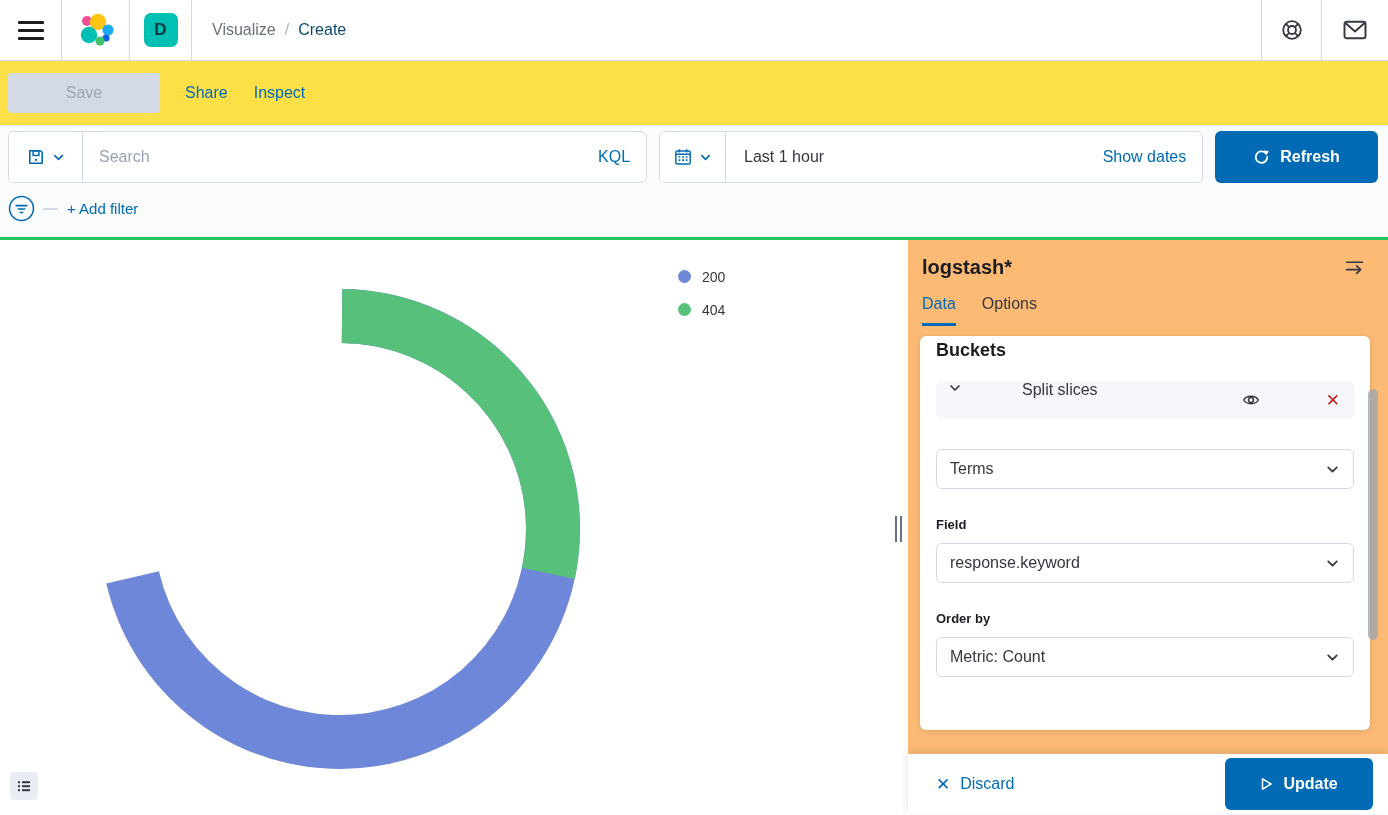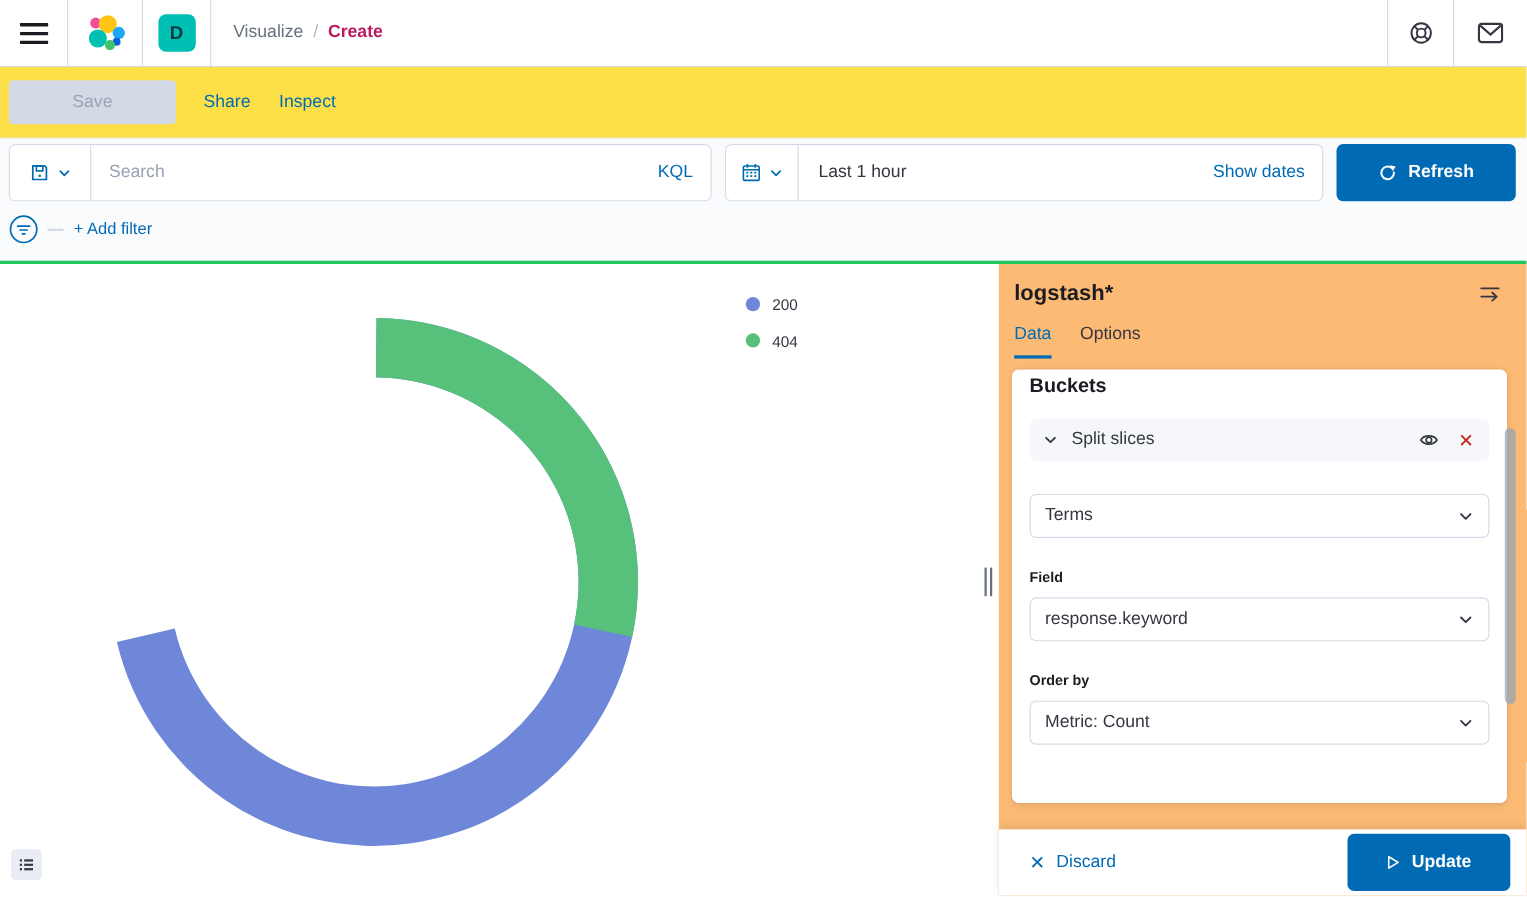--- a/index.html
+++ b/index.html
@@ -11,21 +11,21 @@
   .header { display:flex; align-items:stretch; height:61px; background:#fff; border-bottom:1px solid #d3dae6; }
   .hseg { display:flex; align-items:center; justify-content:center; border-right:1px solid #d3dae6; }
   .hseg.no-border { border-right:none; }
   .hamburger-seg { width:62px; cursor:pointer; }
   .logo-seg { width:68px; }
   .badge-seg { width:62px; }
   .space-badge { width:34px; height:34px; border-radius:7px; background:#00bfb3; color:#07383d; font-weight:700; font-size:17px; display:flex; align-items:center; justify-content:center; cursor:pointer; }
   .breadcrumbs { flex:1; display:flex; align-items:center; padding-left:20px; font-size:16px; border-right:1px solid #d3dae6; }
   .crumb-link { color:#69707d; cursor:pointer; }
   .crumb-sep { color:#aeb5c0; margin:0 9px; }
-  .crumb-current { color:#be185d; font-weight:700; }
+  .crumb-current { color:#0c4a6e; font-weight:400; }
   .icon-seg { width:60px; cursor:pointer; }
   .icon-seg:last-child { border-right:none; width:66px; }
 
   
   .menu-bar { height:65px; background:#fde047; border-bottom:1px solid #e3e8f0; display:flex; align-items:center; padding-left:8px; }
   .save-btn { width:152px; height:40px; border:none; border-radius:4px; background:#d3dae6; color:#9aa5b5; font-size:16px; font-family:inherit; }
   .menu-link { color:#006bb4; font-size:16px; margin-left:25px; cursor:pointer; background:none; border:none; font-family:inherit; }
   .menu-link.inspect { margin-left:26px; }
 
   
@@ -63,21 +63,21 @@
   .side-panel { position:relative; width:480px; background:#fdba74; padding:16px 18px 0 12px; }
   .panel-header { display:flex; align-items:center; justify-content:space-between; padding:0 4px 0 2px; }
   .panel-title { font-size:20px; font-weight:700; color:#1a1c21; }
   .collapse-btn { background:none; border:none; cursor:pointer; padding:2px; }
   .tabs { display:flex; gap:26px; margin-top:16px; padding-left:2px; }
   .tab { font-size:16px; color:#343741; padding-bottom:10px; border-bottom:3px solid transparent; cursor:pointer; background:none; border-top:none;border-left:none;border-right:none; font-family:inherit; }
   .tab.active { color:#006bb4; border-bottom-color:#006bb4; font-weight:500; }
 
   .card { background:#fff; border-radius:6px; box-shadow:0 2px 6px rgba(50,60,80,.12), 0 0 2px rgba(50,60,80,.12); margin-top:10px; padding:4px 16px 24px 16px; height:394px; }
   .card-heading { font-size:18px; font-weight:700; color:#1a1c21; }
-  .accordion { display:flex; align-items:center; margin-top:20px; height:38px; background:#f5f7fa; border-radius:6px; padding:0 12px; cursor:pointer; }
+  .accordion { display:flex; margin-top:20px; height:38px; background:#f5f7fa; border-radius:6px; padding:0 12px; cursor:pointer;gap:48px; }
   .accordion-label { font-size:16px; color:#343741; margin-left:12px; flex:1; }
   .accordion .icon-btn { background:none; border:none; cursor:pointer; display:flex; align-items:center; padding:2px; }
   .remove-x { color:#bd271e; font-size:17px; font-weight:400; margin-left:14px; }
 
   .field-group { margin-top:28px; padding:0 0 0 0; }
   .field-label-row { display:flex; align-items:center; justify-content:space-between; }
   .field-label { font-size:13px; font-weight:700; color:#1a1c21; }
   .help-link { font-size:14px; color:#006bb4; background:none; border:none; cursor:pointer; font-family:inherit; }
   .select { margin-top:11px; height:40px; background:#fff; border:1px solid #d3dae6; border-radius:6px; display:flex; align-items:center; justify-content:space-between; padding:0 13px; cursor:pointer; box-shadow:inset 0 0 0 0 transparent; }
   .select-value { font-size:16px; color:#343741; }

